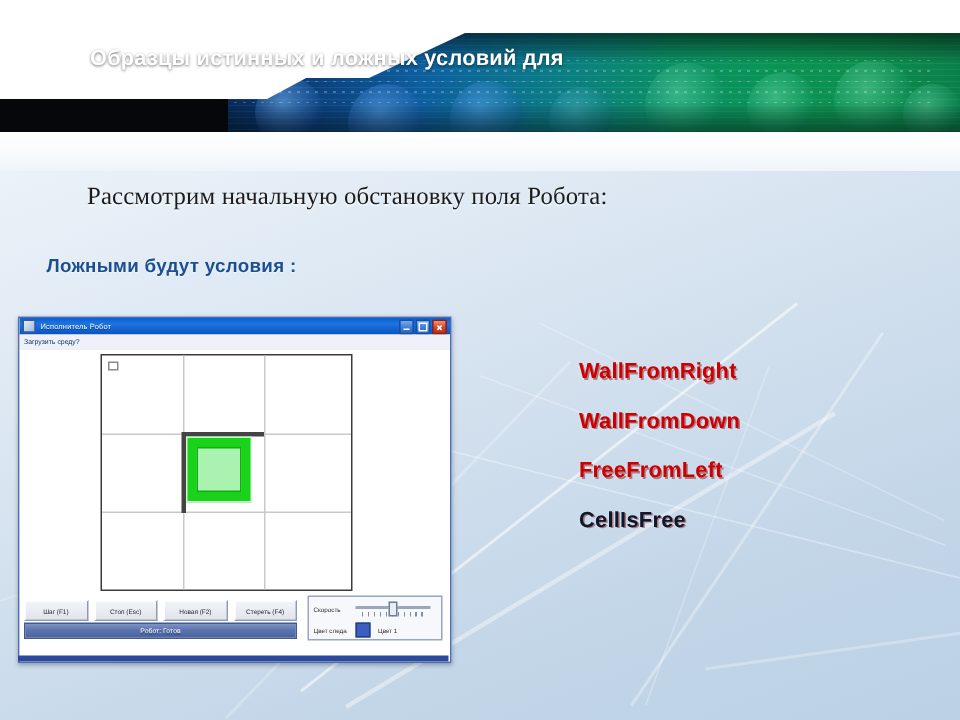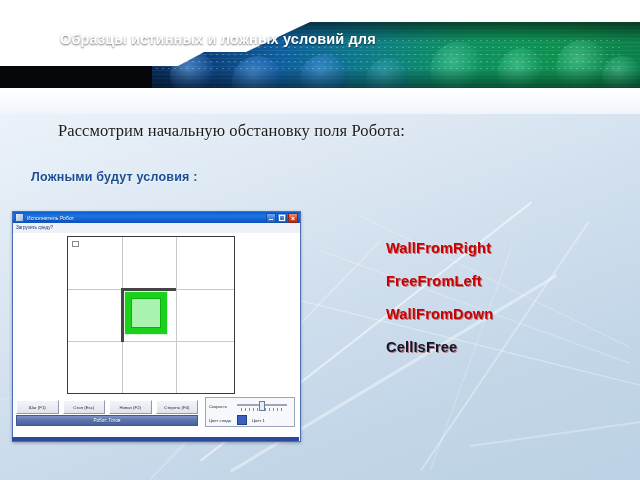--- a/index.html
+++ b/index.html
@@ -247,22 +247,22 @@
       <div>Образцы истинных и ложных условий для</div>
     </div>
   </div>
   <div class="bg-under-banner"></div>
 
   <div class="heading">Рассмотрим начальную обстановку поля Робота:</div>
   <div class="subheading">Ложными будут условия :</div>
 
   <div class="cond-list">
     <div class="cond-item" style="color: rgb(204, 0, 0);">WallFromRight</div>
+    <div class="cond-item" style="color: rgb(204, 0, 0);">WallFromDown</div>
     <div class="cond-item" style="color: rgb(204, 0, 0);">FreeFromLeft</div>
-    <div class="cond-item" style="color: rgb(204, 0, 0);">WallFromDown</div>
     <div class="cond-item" style="color: #0f172a;">CellIsFree</div>
   </div>
 
   <div class="app-window">
 
     <div class="app-titlebar">
       <div class="app-icon"></div>
       <div class="app-title">Исполнитель Робот</div>
       <div class="win-btns">
         <div class="win-btn wb-min">

